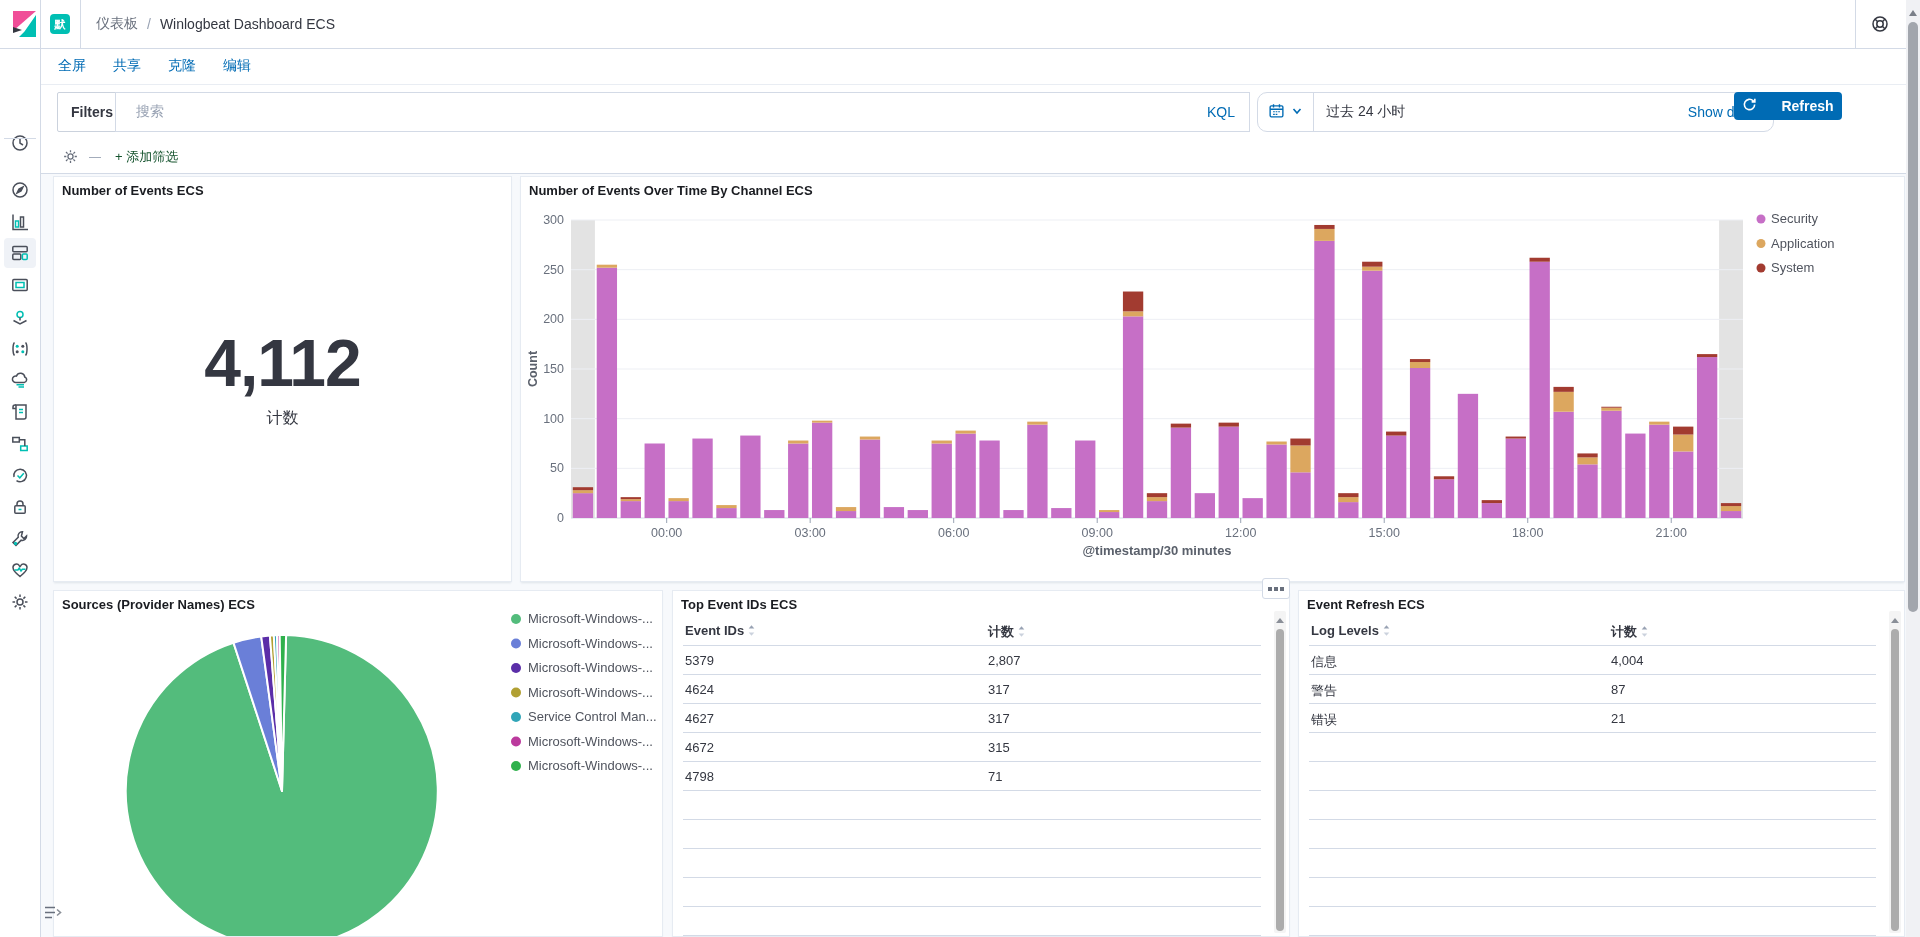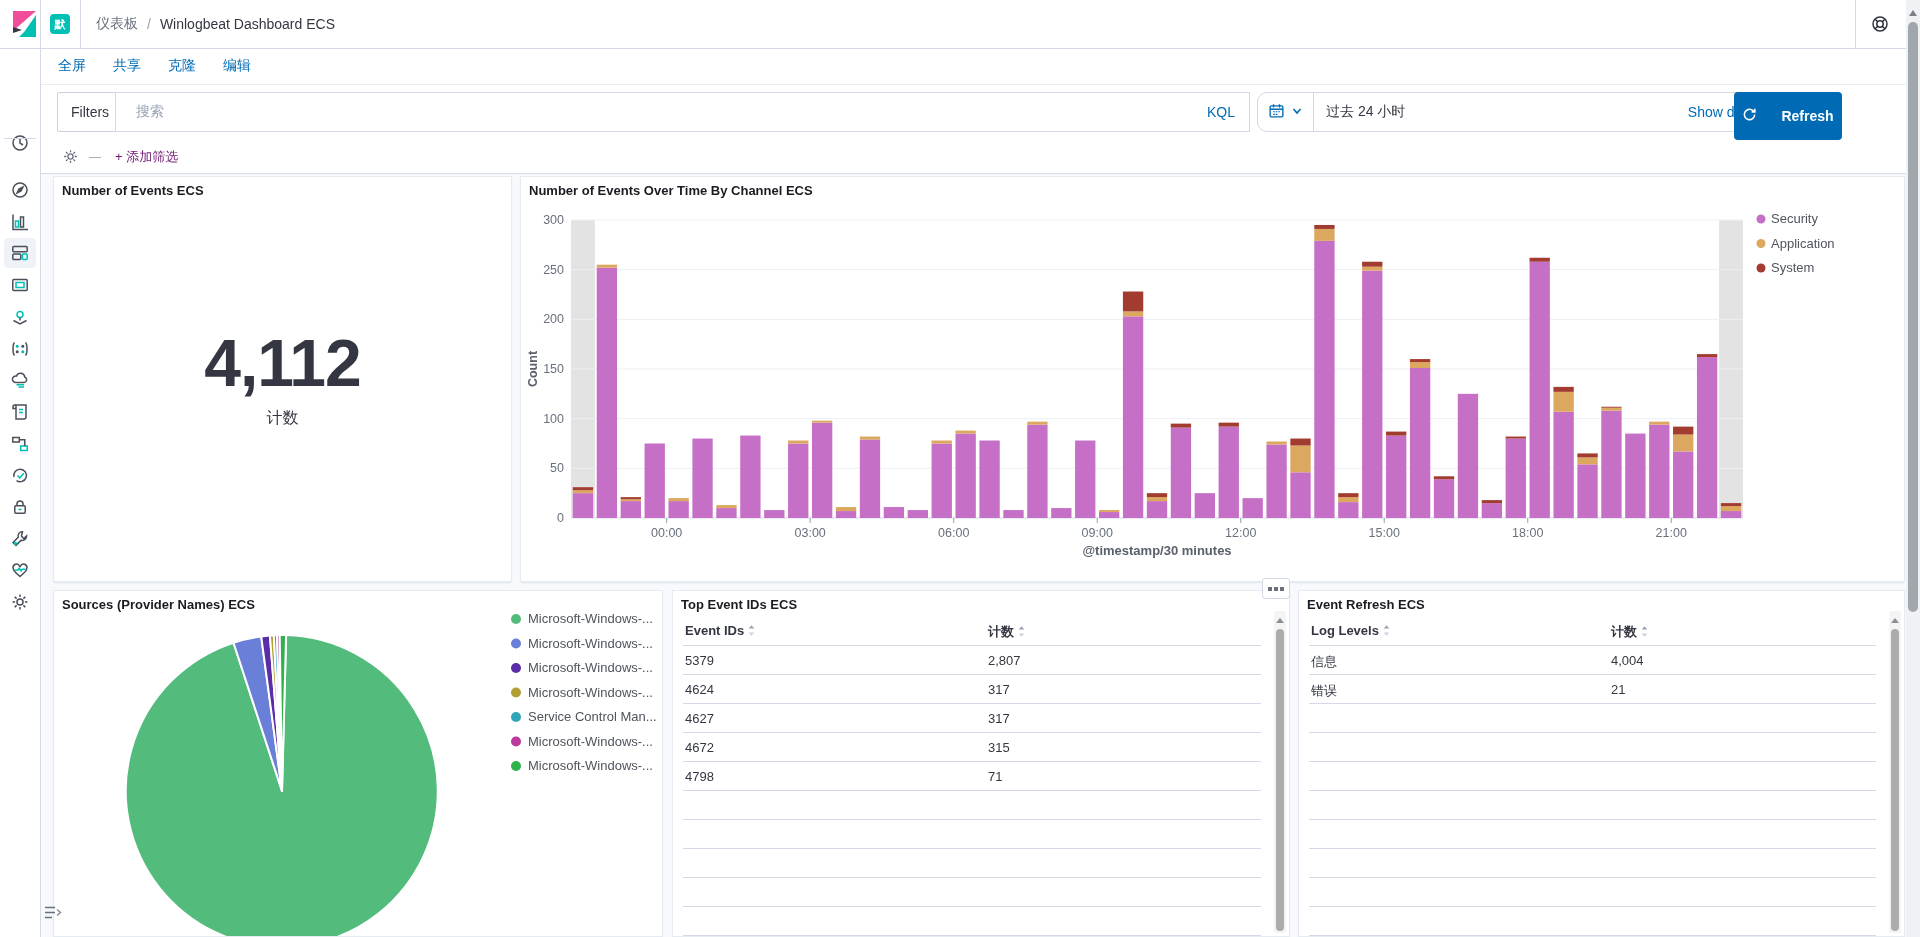--- a/index.html
+++ b/index.html
@@ -20,34 +20,34 @@
   .rail{position:absolute;left:0;top:48px;width:40px;height:889px;background:#fff;border-right:1px solid #D3DAE6;z-index:25;}
   .rail .nav-item{position:absolute;left:4px;width:32px;height:30px;display:flex;align-items:center;justify-content:center;border-radius:4px;}
   .rail .nav-item.active{background:#EFF2F7;}
   .rail .hr{position:absolute;left:4px;width:32px;height:1px;background:#D3DAE6;}
   .collapse-btn{position:absolute;left:44px;top:905px;z-index:26;}
 
   .menubar{position:absolute;left:41px;top:48px;width:1879px;height:37px;background:#fff;border-bottom:1px solid #E9EDF3;z-index:20;display:flex;align-items:center;padding-left:17px;box-sizing:border-box;}
   .menubar a{color:#006BB4;font-size:14px;text-decoration:none;margin-right:27px;}
 
   .querybar{position:absolute;left:41px;top:85px;width:1879px;height:55px;background:#fff;z-index:20;}
-  .filters-btn{position:absolute;left:16px;top:7px;height:40px;padding:0 13px;border:1px solid #CBD2DD;background:#fff;border-radius:2px 0 0 2px;display:flex;align-items:center;font-size:14px;font-weight:400;color:#343741;box-sizing:border-box;}
+  .filters-btn{position:absolute;left:16px;top:7px;height:40px;padding:0 13px;border:1px solid #CBD2DD;background:#fff;border-radius:2px 0 0 2px;display:flex;align-items:center;font-size:14px;font-weight:700;color:#343741;box-sizing:border-box;}
   .search-box{position:absolute;left:74px;top:7px;width:1135px;height:40px;border:1px solid #D3DAE6;background:#fff;box-sizing:border-box;display:flex;align-items:center;}
   .search-box .placeholder{color:#98A2B3;font-size:14px;margin-left:20px;flex:1;}
   .search-box .kql{color:#006BB4;font-size:14px;margin-right:14px;}
   .datepicker{position:absolute;left:1216px;top:7px;width:517px;height:40px;border:1px solid #D3DAE6;background:#fff;border-radius:10px;box-sizing:border-box;display:flex;align-items:center;}
   .datepicker .cal-wrap{display:flex;align-items:center;padding:0 10px;height:100%;border-right:1px solid #D3DAE6;}
   .datepicker .range{font-size:14px;color:#343741;margin-left:12px;flex:1;}
   .datepicker .show-dates{font-size:14px;color:#006BB4;margin-right:12px;}
-  .refresh-btn{position:absolute;left:1693px;top:7px;width:108px;height:48px;background:#006BB4;border-radius:4px;color:#fff;font-size:14px;font-weight:700;display:flex;align-items:center;justify-content:center;gap:24px;border:none;}
+  .refresh-btn{position:absolute;left:1693px;top:7px;width:108px;height:28px;background:#006BB4;border-radius:4px;color:#fff;font-size:14px;font-weight:700;display:flex;align-items:center;justify-content:center;gap:24px;border:none;}
 
   .filterbar{position:absolute;left:41px;top:140px;width:1879px;height:33px;background:#fff;border-bottom:1px solid #D3DAE6;z-index:20;display:flex;align-items:center;}
   .filterbar .gear{margin-left:21px;display:flex;align-items:center;}
   .filterbar .dash{color:#98A2B3;margin:0 14px 0 10px;font-size:12px;}
-  .filterbar a{color:#701a75;font-size:13px;text-decoration:none;}
+  .filterbar a{color:#14532d;font-size:13px;text-decoration:none;}
 
   
   .panel{position:absolute;background:#fff;border:1px solid #E6EBF2;box-shadow:0 2px 2px -1px rgba(152,162,179,.25);box-sizing:border-box;overflow:hidden;text-decoration:underline;}
   .panel-title{position:absolute;left:8px;top:6px;font-size:13px;font-weight:700;color:#1A1C21;z-index:2;}
   #panel-metric{left:53px;top:176px;width:459px;height:406px;}
   #panel-bar{left:520px;top:176px;width:1385px;height:406px;}
   #panel-pie{left:53px;top:590px;width:610px;height:347px;}
   #panel-ids{left:672px;top:590px;width:618px;height:347px;}
   #panel-levels{left:1298px;top:590px;width:607px;height:347px;}
 
@@ -507,20 +507,24 @@
           <span class="c2" style="left:302px">计数<span class="sort-ic"><svg width="9" height="13" viewBox="0 0 9 13">
                 <path d="M4.5 1.2 7.3 4.4H1.7z" fill="#98A2B3"></path>
                 <path d="M4.5 11.8 1.7 8.6h5.6z" fill="#CBD2DD"></path>
               </svg></span></span>
         </div>
         <div class="trow">
           <span class="c1">信息</span>
           <span class="c2" style="left:302px">4,004</span>
         </div>
         <div class="trow">
+          <span class="c1">警告</span>
+          <span class="c2" style="left:302px">87</span>
+        </div>
+        <div class="trow">
           <span class="c1">错误</span>
           <span class="c2" style="left:302px">21</span>
         </div>
         <div class="trow"></div>
         <div class="trow"></div>
         <div class="trow"></div>
         <div class="trow"></div>
         <div class="trow"></div>
         <div class="trow"></div>
         <div class="trow"></div>

